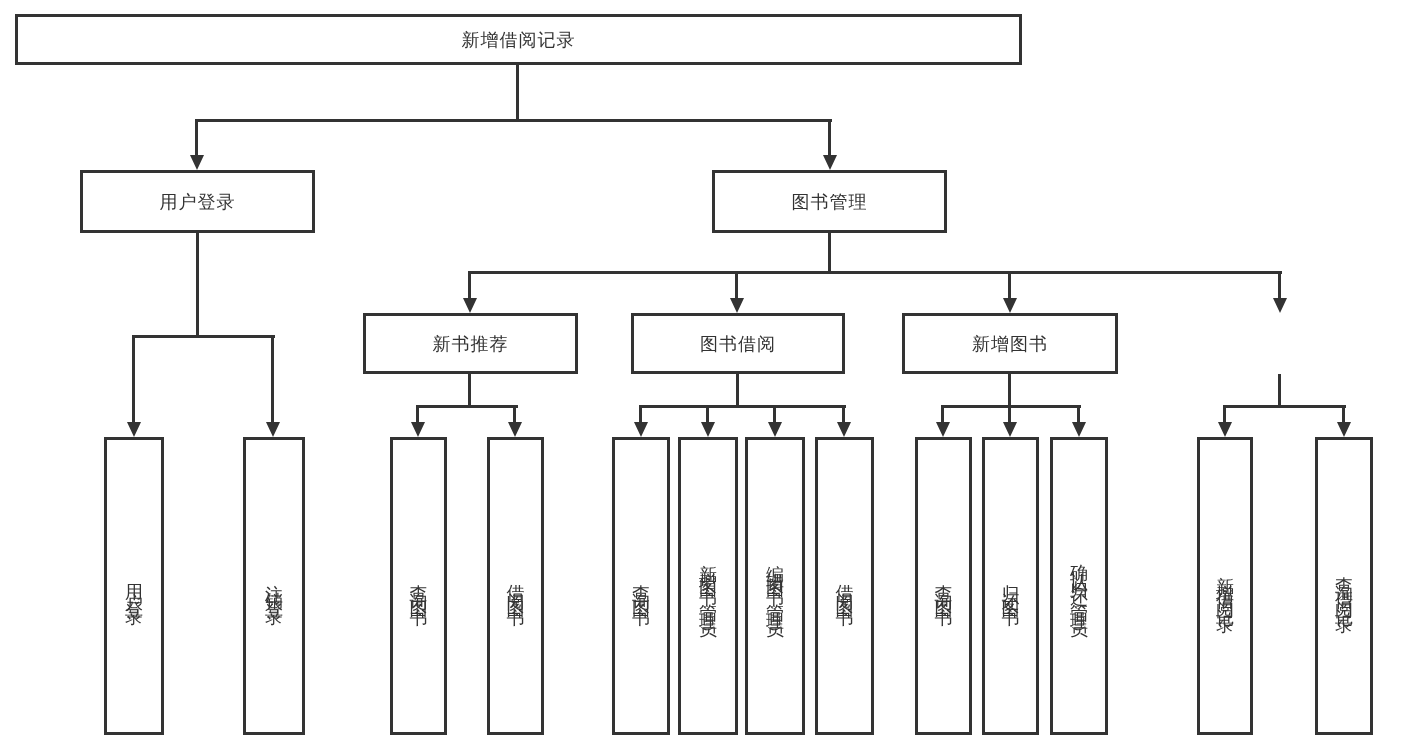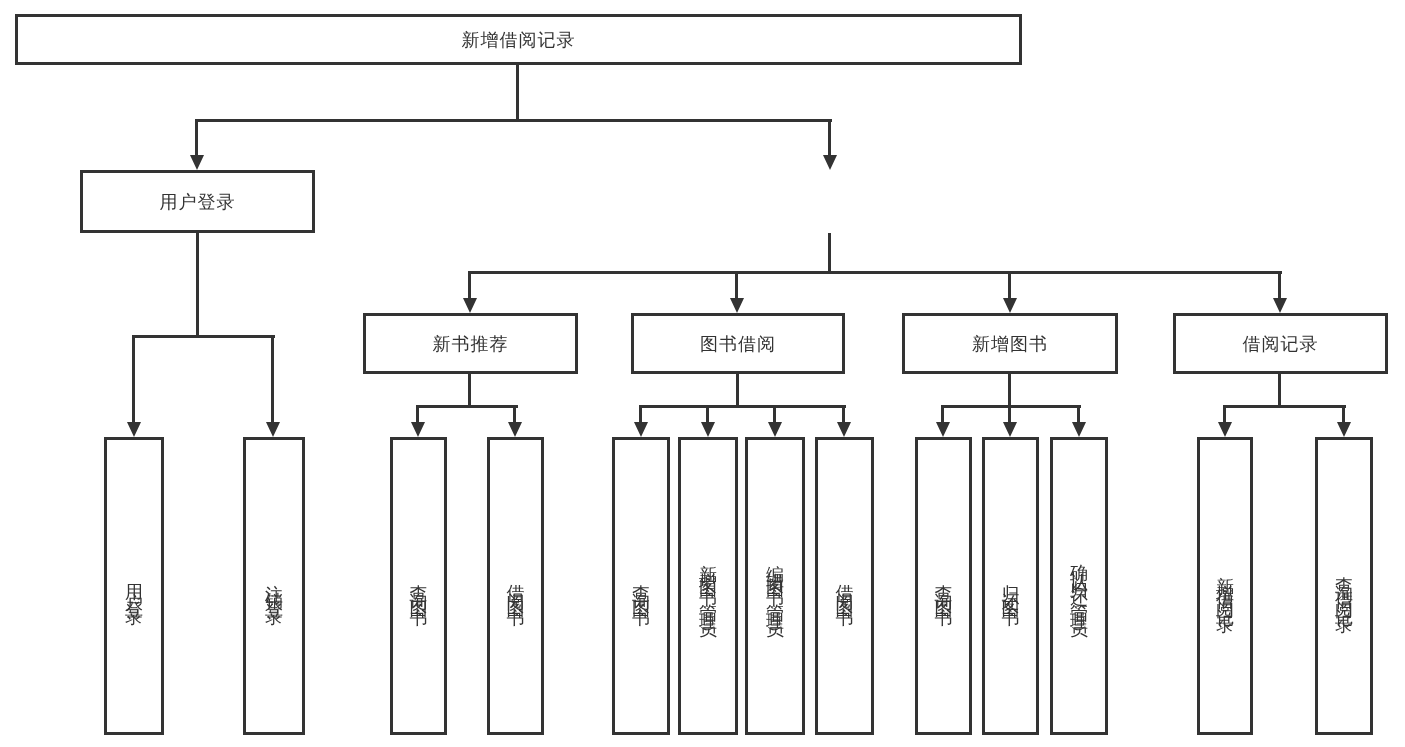--- a/index.html
+++ b/index.html
@@ -127,32 +127,32 @@
   <div class="line v" style="left:1342px;top:405px;height:19px"></div>
   <div class="arrow" style="left:1337px;top:422px"></div>
 
   <div class="box h-box" style="left:15px;top:14px;width:1007px;height:51px">
     <span>新增借阅记录</span>
   </div>
 
   <div class="box h-box" style="left:80px;top:170px;width:235px;height:63px">
     <span>用户登录</span>
   </div>
+  <div class="box h-box" style="left:712px;top:170px;width:235px;height:63px">
+    <span>图书管理</span>
+  </div>
 
   <div class="box h-box" style="left:363px;top:313px;width:215px;height:61px">
     <span>新书推荐</span>
   </div>
   <div class="box h-box" style="left:631px;top:313px;width:214px;height:61px">
     <span>图书借阅</span>
   </div>
   <div class="box h-box" style="left:902px;top:313px;width:216px;height:61px">
     <span>新增图书</span>
-  </div>
-  <div class="box h-box" style="left:1173px;top:313px;width:215px;height:61px">
-    <span>借阅记录</span>
   </div>
 
   <div class="box v-box" style="left:104px;top:437px;width:60px;height:298px">
     <span>用户登录</span>
   </div>
   <div class="box v-box" style="left:243px;top:437px;width:62px;height:298px">
     <span>注销登录</span>
   </div>
 
   <div class="box v-box" style="left:390px;top:437px;width:57px;height:298px">

